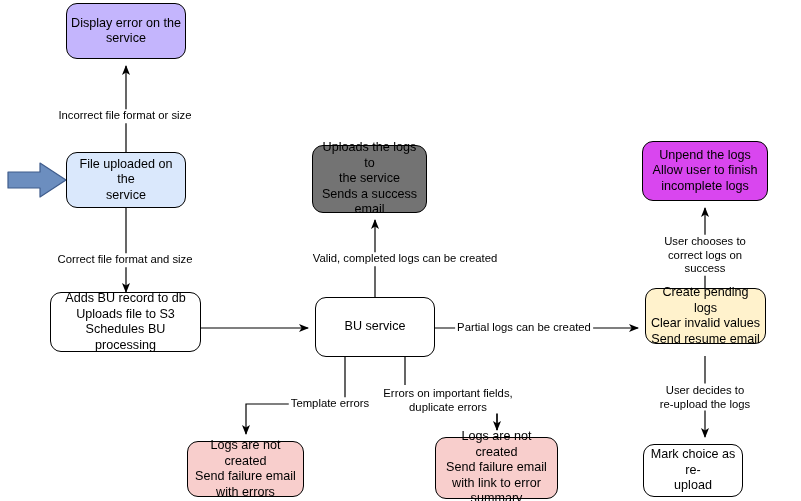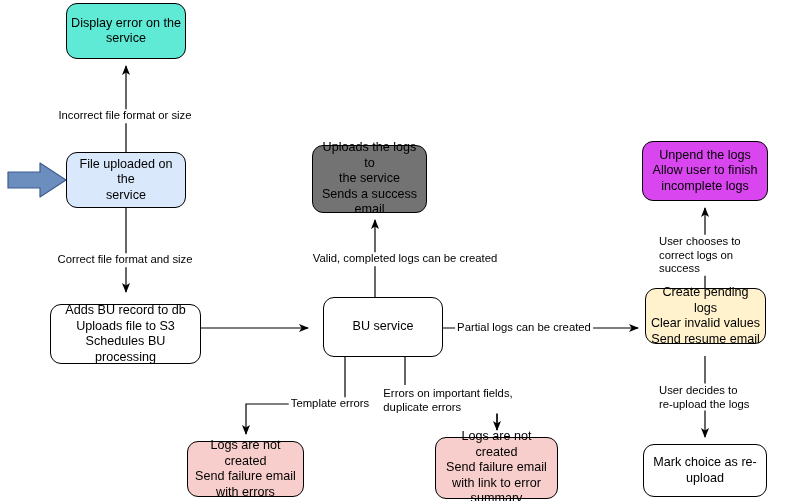--- a/index.html
+++ b/index.html
@@ -39,20 +39,21 @@
     color: #000000;
     background: #ffffff;
     white-space: pre-line;
     padding: 2px 4px;
   }
   .edge-label {
     position: absolute;
     font-size: 11.3px;
     line-height: 13.5px;
     color: #000000;
+    text-align: center;
     white-space: pre-line;
     background: #ffffff;
     padding: 0 2px;
     transform: translate(-50%, -50%);
   }
 </style>
 </head>
 <body>
 
 <div id="canvas">
@@ -99,55 +100,55 @@
 
     <g>
       <path d="M705,356 L705,437" stroke="#000000" stroke-width="1.2" fill="none" marker-end="url(#arrowhead)"></path>
     </g>
 
     <g>
       <path d="M8,172 L40,172 L40,163 L66,180 L40,197 L40,188 L8,188 Z" fill="#6C8EBF" stroke="#3F5C8C" stroke-width="1.2" stroke-linejoin="round"></path>
     </g>
   </svg>
 
-  <div class="node" style="left:66px; top:3px; width:120px; height:56px; background:#5eead4;">Display error on the
+  <div class="node" style="left:66px; top:3px; width:120px; height:56px; background:#c4b5fd;">Display error on the
 service</div>
 
   <div class="node" style="left:66px; top:152px; width:120px; height:56px; background:#DAE8FC;">File uploaded on the
 service</div>
 
-  <div class="node" style="left:50px; top:304px; width:151px; height:60px; background:#FFFFFF;">Adds BU record to db
+  <div class="node" style="left:50px; top:292px; width:151px; height:60px; background:#FFFFFF;">Adds BU record to db
 Uploads file to S3
 Schedules BU processing</div>
 
   <div class="node" style="left:312px; top:145px; width:115px; height:68px; background:#737373;">Uploads the logs to
 the service
 Sends a success
 email</div>
 
-  <div class="node" style="left:315px; top:297px; width:120px; height:60px; background:#FFFFFF;margin-left:8px;">BU service</div>
+  <div class="node" style="left:315px; top:297px; width:120px; height:60px; background:#FFFFFF;">BU service</div>
 
   <div class="node" style="left:187px; top:441px; width:117px; height:56px; background:#F8CECC;">Logs are not created
 Send failure email
 with errors</div>
 
   <div class="node" style="left:435px; top:437px; width:123px; height:62px; background:#F8CECC;">Logs are not created
 Send failure email
 with link to error
 summary</div>
 
   <div class="node" style="left:642px; top:141px; width:126px; height:60px; background:#d946ef;">Unpend the logs
 Allow user to finish
 incomplete logs</div>
 
   <div class="node" style="left:645px; top:288px; width:121px; height:56px; background:#FFF2CC;">Create pending logs
 Clear invalid values
 Send resume email</div>
 
-  <div class="node" style="left:643px; top:444px; width:124px; height:53px; background:#FFFFFF;">Mark choice as re-
+  <div class="node" style="left:643px; top:444px; width:100px; height:53px; background:#FFFFFF;">Mark choice as re-
 upload</div>
 
   <div class="edge-label" style="left:125px; top:116px;">Incorrect file format or size</div>
 
   <div class="edge-label" style="left:125px; top:260px;">Correct file format and size</div>
 
   <div class="edge-label" style="left:375px; top:259px;margin-left:30px;">Valid, completed logs can be created</div>
 
   <div class="edge-label" style="left:524px; top:328px;">Partial logs can be created</div>
 

